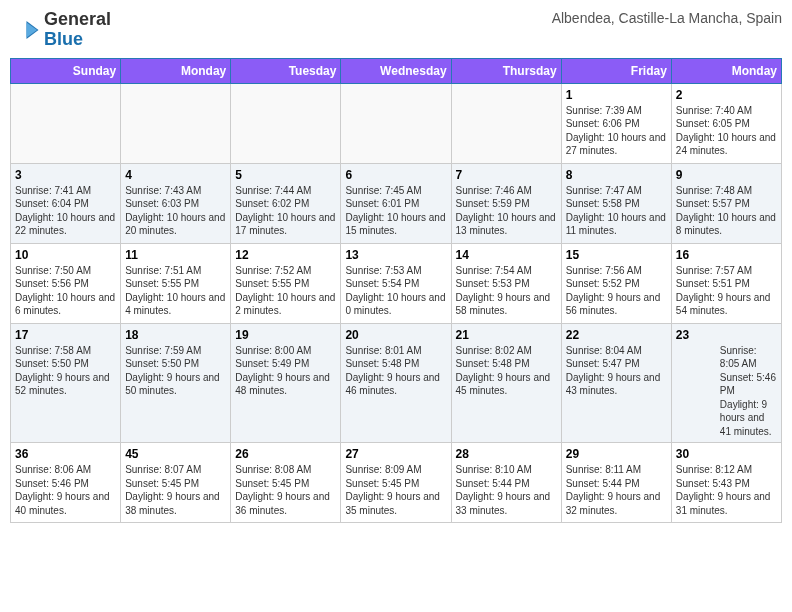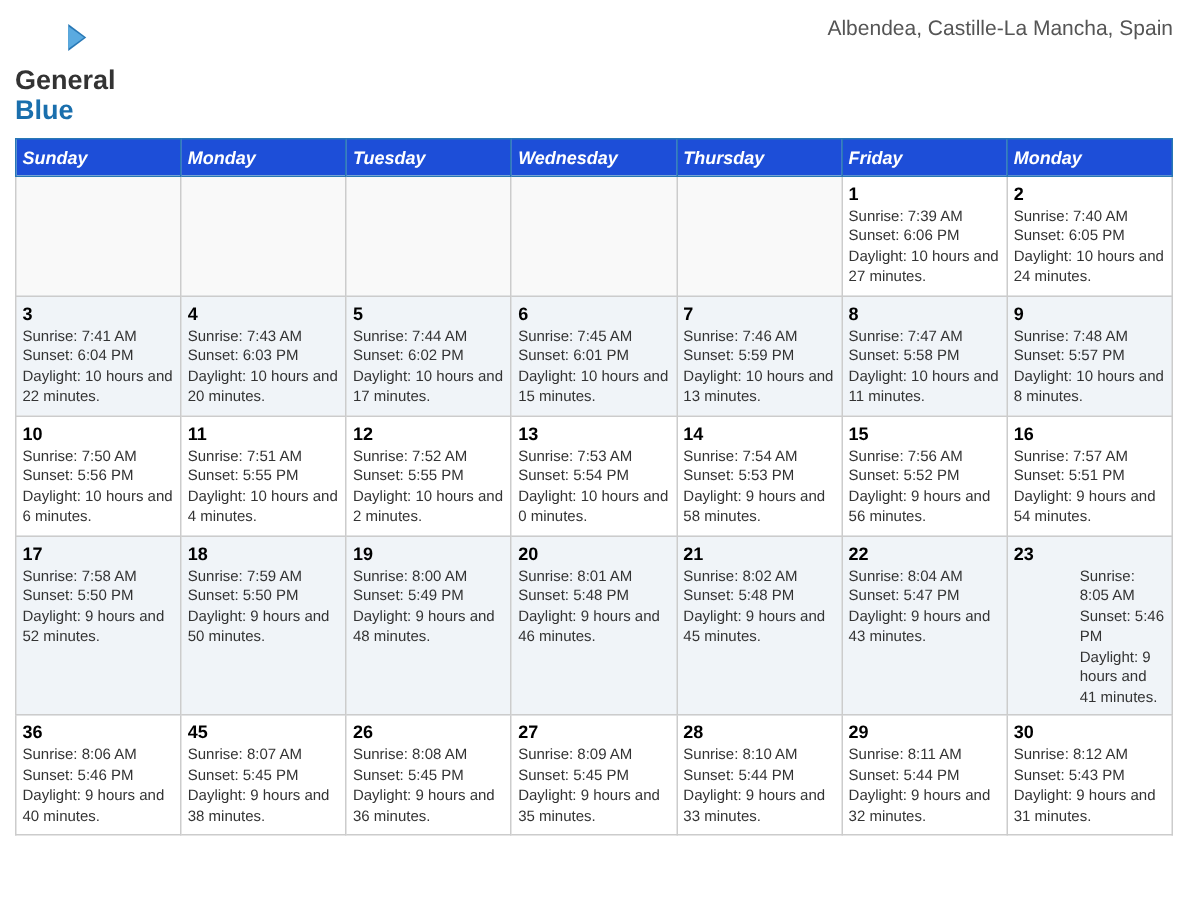--- a/index.html
+++ b/index.html
@@ -13,21 +13,20 @@
     .header {
       display: flex;
       align-items: flex-start;
       justify-content: space-between;
       margin-bottom: 8px;
     }
     .logo {
       display: flex;
       align-items: center;
       gap: 4px;
-      flex-direction: column;
     }
     .logo-text {
       font-size: 18px;
       font-weight: bold;
       line-height: 1.1;
     }
     .logo-text .general { color: #333; }
     .logo-text .blue { color: #1a6fad; }
     .logo-icon {
       width: 30px;
@@ -44,27 +43,26 @@
     .location {
       font-size: 14px;
       color: #555;
     }
     .calendar {
       width: 100%;
       border-collapse: collapse;
       font-size: 10.5px;
     }
     .calendar thead th {
-      background-color: #1d4ed8;
+      background-color: #8b5cf6;
       color: #fff;
       padding: 5px 4px;
-      text-align: left;
+      text-align: right;
       font-size: 12px;
       border: 1px solid #2878b5;
-      font-style: italic;
     }
     .calendar tbody td {
       border: 1px solid #ccc;
       vertical-align: top;
       padding: 4px 4px;
       width: calc(100% / 7);
       height: 80px;
     }
     .day-number {
       font-weight: bold;

